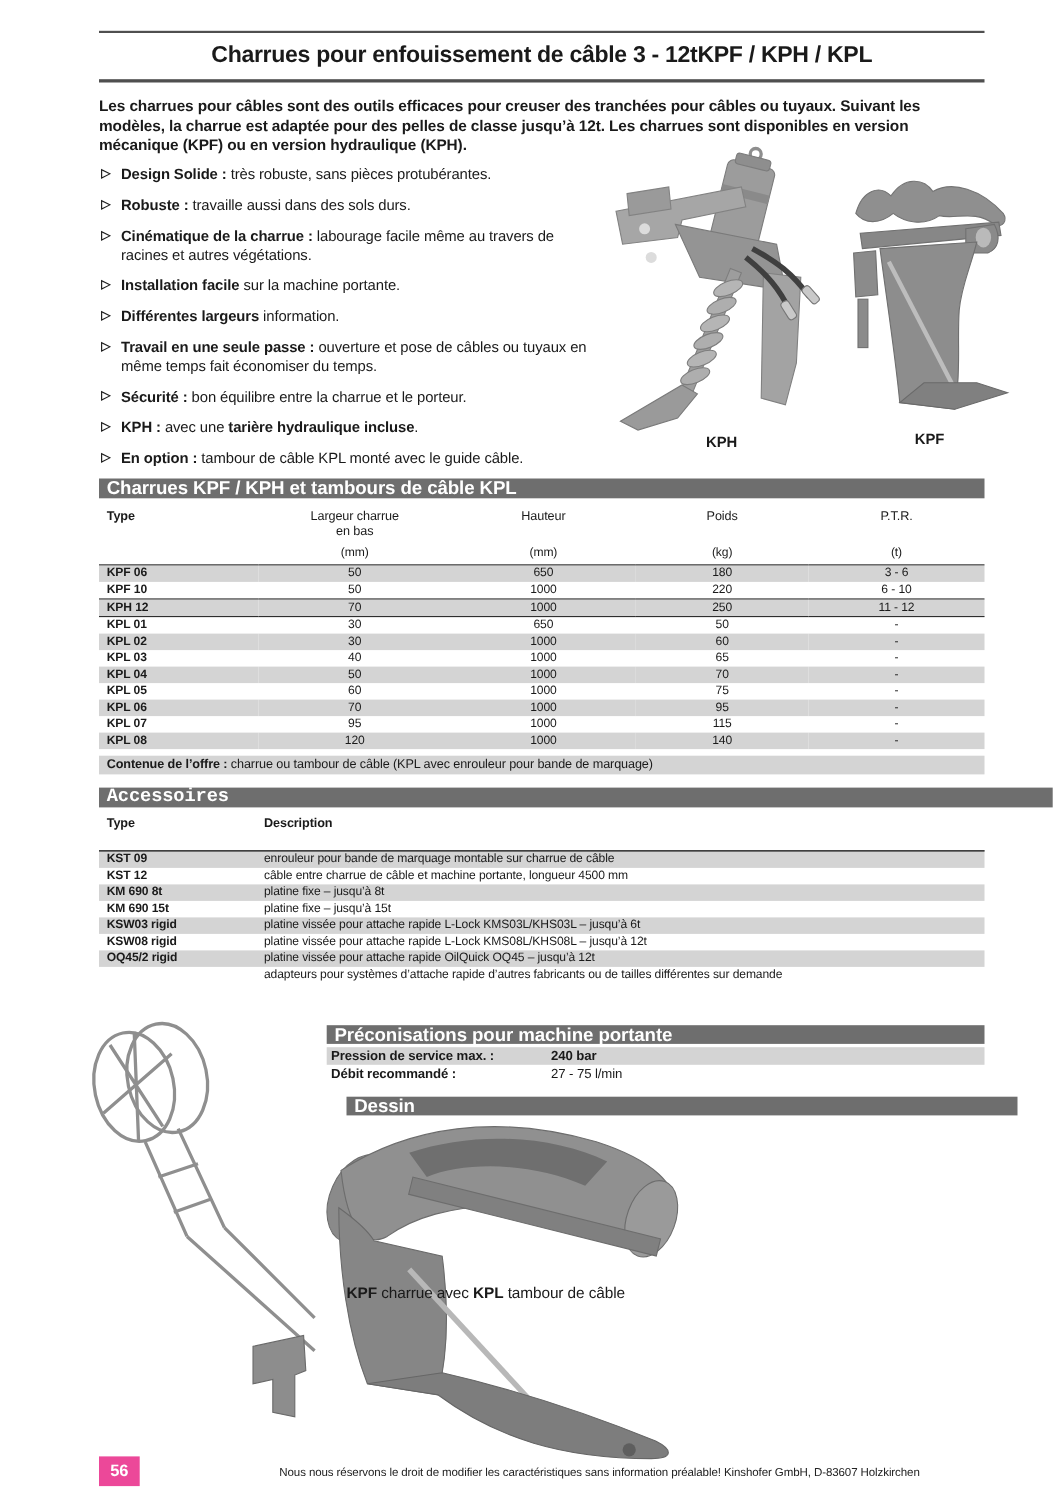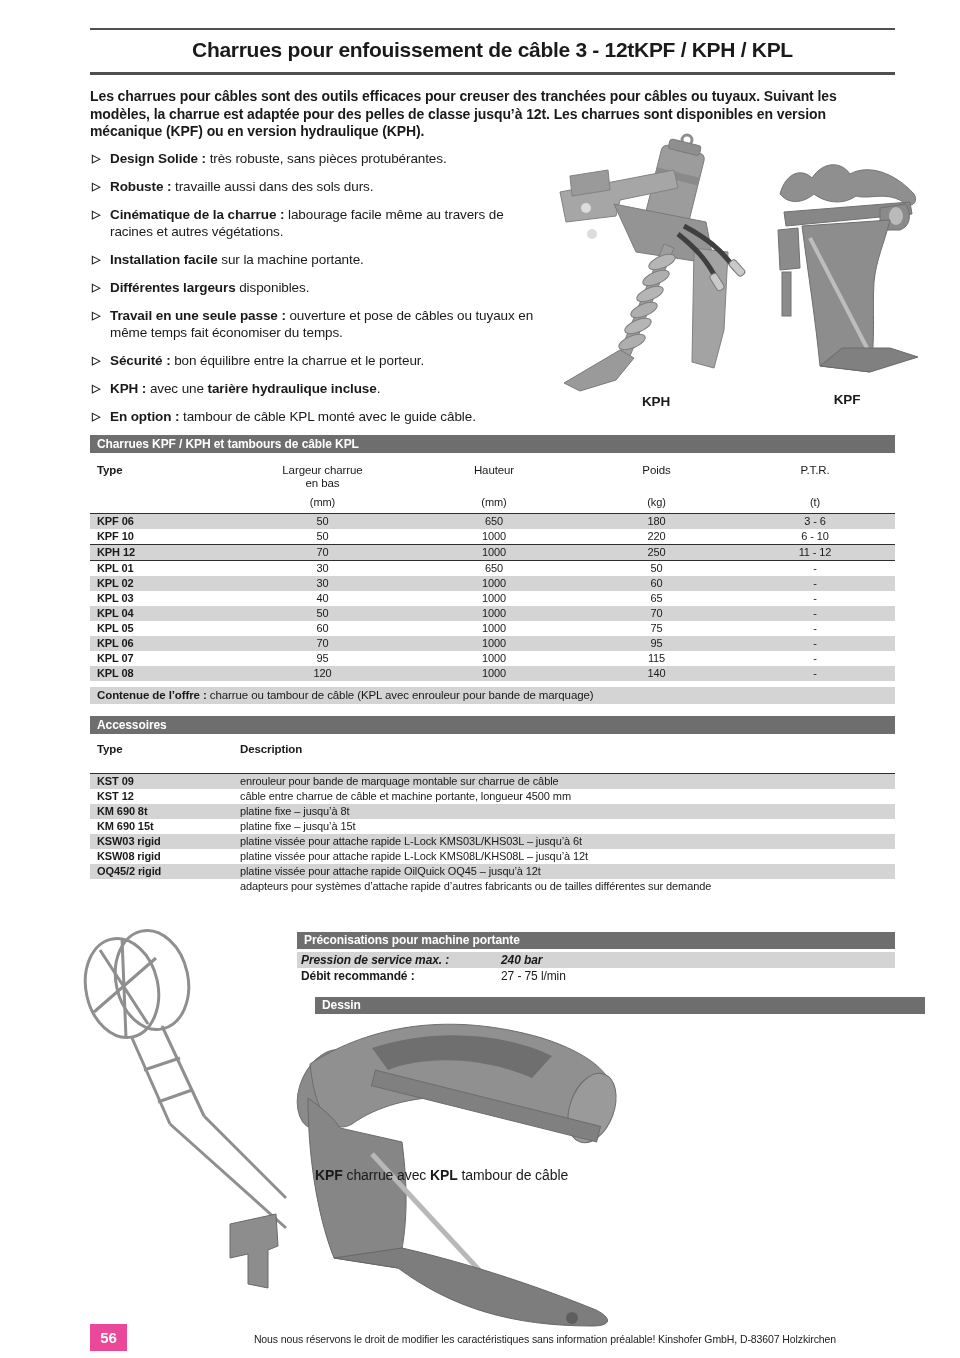--- a/index.html
+++ b/index.html
@@ -16,29 +16,29 @@
 
   .intro{left:90px;top:88px;width:805px;font-size:14px;line-height:17.5px;font-weight:bold;}
 
   
   .features{left:92px;top:150px;width:452px;}
   .feature{display:flex;margin-bottom:11px;font-size:13.5px;line-height:17px;}
   .feature .marker{flex:0 0 18px;font-size:11px;line-height:17px;font-weight:bold;}
   .feature .b{font-weight:bold;}
 
   
-  .photos{left:556px;top:130px;width:366px;display:flex;justify-content:space-between;}
+  .photos{left:556px;top:130px;width:366px;display:flex;}
   .fig{display:flex;flex-direction:column;align-items:center;}
   .fig.kpf{margin-left:14px;padding-top:12px;}
   .fig-label{font-size:13.5px;font-weight:bold;margin-top:2px;}
 
   
-  .bar{background:#6e6e6e;color:#fff;font-size:12px;font-weight:bold;line-height:18px;height:18px;padding-left:7px;box-sizing:border-box;}
+  .bar{background:#6e6e6e;color:#fff;font-size:17px;font-weight:bold;line-height:18px;height:18px;padding-left:7px;box-sizing:border-box;}
   .bar1{left:90px;top:435px;width:805px;}
-  .bar2{left:90px;top:716px;width:805px;}
+  .bar2{left:90px;top:716px;width:867px;font-family:Liberation Mono, monospace;}
   .bar3{left:297px;top:932px;width:598px;height:17px;line-height:17px;}
   .bar4{left:315px;top:997px;width:610px;height:17px;line-height:17px;}
 
   
   .mt-wrap{left:90px;top:460px;width:805px;}
   table{border-collapse:collapse;table-layout:fixed;width:805px;}
   td{padding:0;}
   .mt td{font-size:11px;height:15px;line-height:15px;text-align:center;}
   .mt td.c1{text-align:left;padding-left:7px;font-weight:bold;}
   .mt thead td{font-weight:normal;font-size:11.5px;vertical-align:top;line-height:13px;}
@@ -54,21 +54,21 @@
   
   .at-wrap{left:90px;top:742px;width:805px;}
   .at td{font-size:11px;height:15px;line-height:15px;text-align:left;}
   .at td.c1{padding-left:7px;font-weight:bold;}
   .at thead td{font-weight:bold;font-size:11.5px;border-bottom:1.5px solid #2e2e2e;padding-bottom:16px;}
   .at tbody tr:nth-child(odd){background:#d4d4d4;}
 
   
   .prec{left:297px;top:952px;width:598px;font-size:12px;}
   .prec .row{display:flex;height:16px;line-height:16px;}
-  .prec .row.shade{background:#d4d4d4;font-style:italic;}
+  .prec .row.shade{background:#d4d4d4;}
   .prec .lbl{flex:0 0 200px;font-weight:bold;padding-left:4px;}
   .prec .row:first-child .val{font-weight:bold;}
 
   
   .dessin{left:70px;top:926px;}
   .caption{left:315px;top:1167px;font-size:14px;}
   .caption .b{font-weight:bold;}
 
   
   .pagenum{left:90px;top:1324px;width:37px;height:27px;background:#ec4899;color:#fff;
@@ -105,21 +105,21 @@
     <div class="feature">
         <span class="marker">▷</span>
         <span><span class="b">Cinématique de la charrue :</span><span> labourage facile même au travers de racines et autres végétations.</span></span>
       </div>
     <div class="feature">
         <span class="marker">▷</span>
         <span><span class="b">Installation facile</span><span> sur la machine portante.</span></span>
       </div>
     <div class="feature">
         <span class="marker">▷</span>
-        <span><span class="b">Différentes largeurs</span><span> disponibles.</span></span>
+        <span><span class="b">Différentes largeurs</span><span> information.</span></span>
       </div>
     <div class="feature">
         <span class="marker">▷</span>
         <span><span class="b">Travail en une seule passe :</span><span> ouverture et pose de câbles ou tuyaux en même temps fait économiser du temps.</span></span>
       </div>
     <div class="feature">
         <span class="marker">▷</span>
         <span><span class="b">Sécurité :</span><span> bon équilibre entre la charrue et le porteur.</span></span>
       </div>
     <div class="feature">

